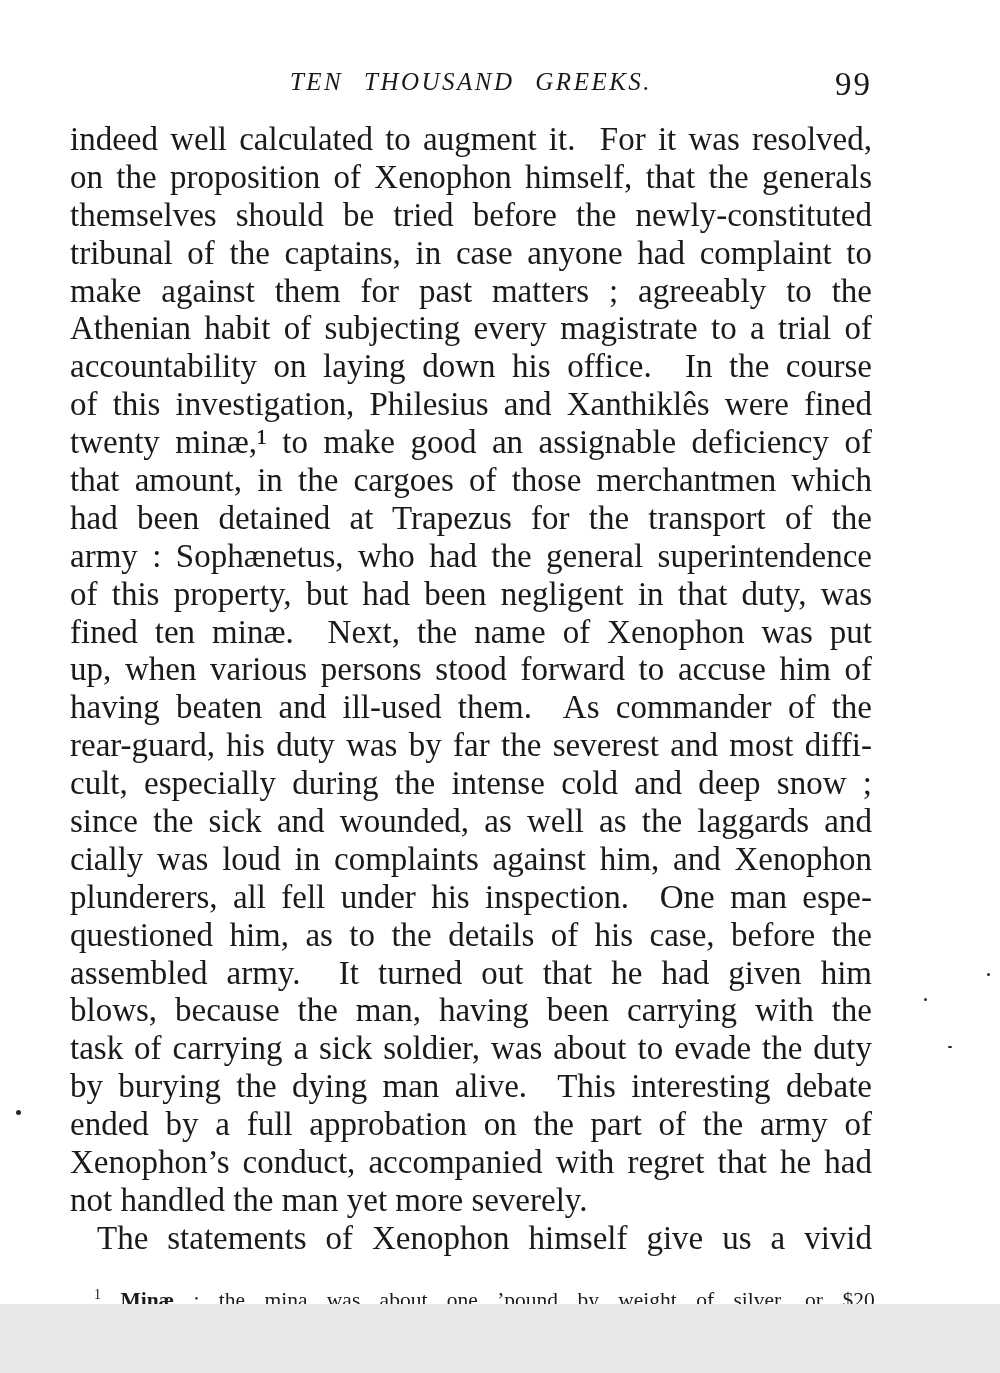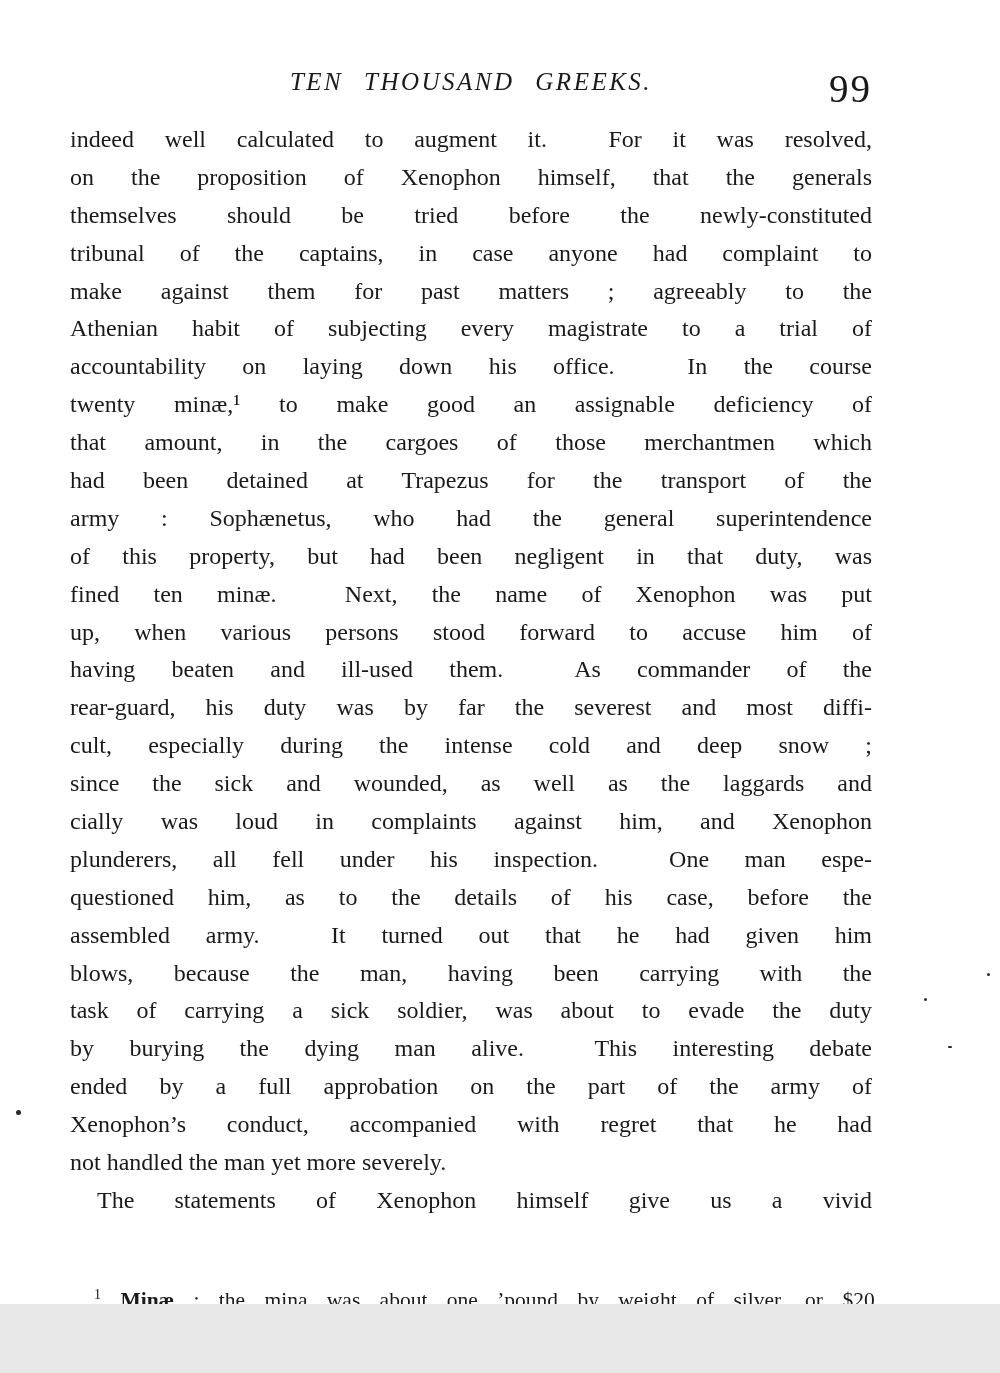--- a/index.html
+++ b/index.html
@@ -32,29 +32,29 @@
     text-align: center;
     font-style: italic;
     font-size: 25px;
     letter-spacing: 2.5px;
     word-spacing: 12px;
   }
   .page-number {
     position: absolute;
     right: 0;
     top: 0;
-    font-size: 39px;
+    font-size: 33px;
     letter-spacing: 2px;
   }
   .body-text {
     position: absolute;
     top: 121px;
     left: 70px;
     width: 802px;
-    font-size: 24px;
+    font-size: 33px;
     line-height: 37.9px;
   }
   .line {
     text-align: justify;
     text-align-last: justify;
     height: 37.9px;
   }
   .line.flush {
     text-align: right;
     text-align-last: left;
@@ -105,20 +105,21 @@
   </div>
 
   <div class="body-text">
     <div class="line">indeed well calculated to augment it.&nbsp; For it was resolved,</div>
     <div class="line">on the proposition of Xenophon himself, that the generals</div>
     <div class="line">themselves should be tried before the newly-constituted</div>
     <div class="line">tribunal of the captains, in case anyone had complaint to</div>
     <div class="line">make against them for past matters&nbsp;; agreeably to the</div>
     <div class="line">Athenian habit of subjecting every magistrate to a trial of</div>
     <div class="line">accountability on laying down his office.&nbsp; In the course</div>
+    <div class="line">of this investigation, Philesius and Xanthiklês were fined</div>
     <div class="line">twenty minæ,¹ to make good an assignable deficiency of</div>
     <div class="line">that amount, in the cargoes of those merchantmen which</div>
     <div class="line">had been detained at Trapezus for the transport of the</div>
     <div class="line">army&nbsp;: Sophænetus, who had the general superintendence</div>
     <div class="line">of this property, but had been negligent in that duty, was</div>
     <div class="line">fined ten minæ.&nbsp; Next, the name of Xenophon was put</div>
     <div class="line">up, when various persons stood forward to accuse him of</div>
     <div class="line">having beaten and ill-used them.&nbsp; As commander of the</div>
     <div class="line">rear-guard, his duty was by far the severest and most diffi-</div>
     <div class="line">cult, especially during the intense cold and deep snow&nbsp;;</div>

